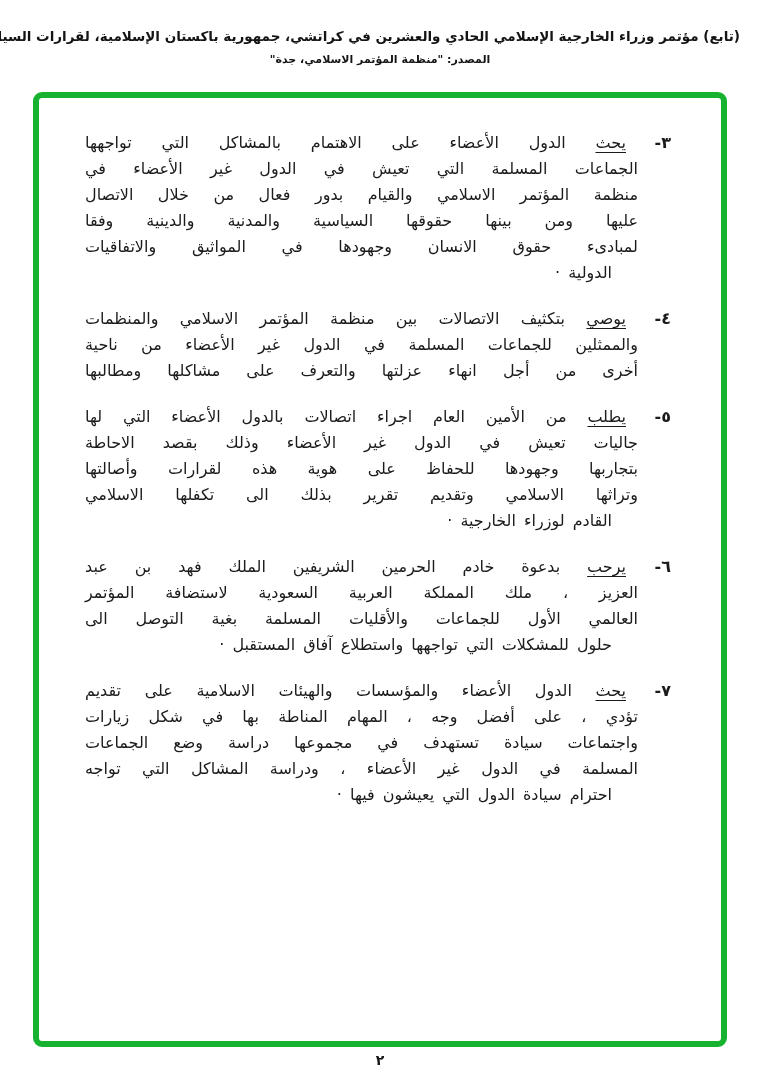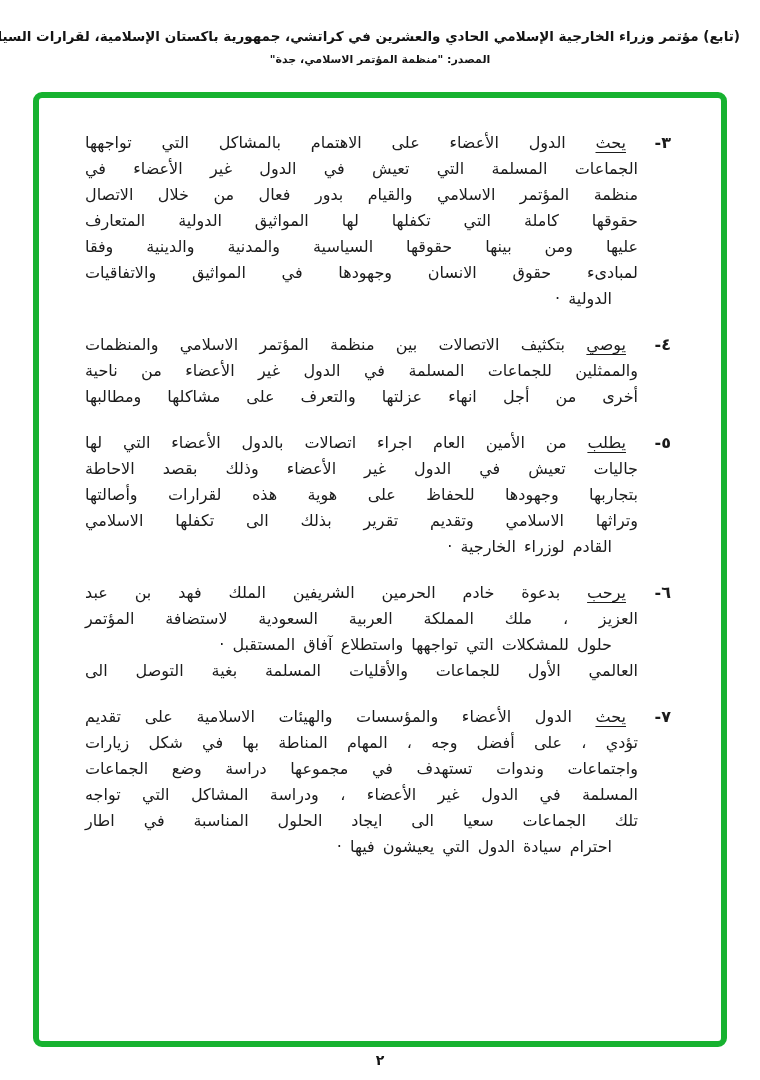--- a/index.html
+++ b/index.html
@@ -97,21 +97,20 @@
     <div class="header-line2">المصدر: "منظمة المؤتمر الاسلامي، جدة"</div>
   </div>
 
   <div class="frame" style="border-color: rgb(23, 178, 48);">
     <div id="paragraph-list">
         <div class="para">
           <div class="para-num">٣-</div>
           <div class="line first"><span class="lead">يحث</span> الدول الأعضاء على الاهتمام بالمشاكل التي تواجهها</div>
           <div class="line">الجماعات المسلمة التي تعيش في الدول غير الأعضاء في</div>
           <div class="line">منظمة المؤتمر الاسلامي والقيام بدور فعال من خلال الاتصال</div>
-          <div class="line">حقوقها كاملة التي تكفلها لها المواثيق الدولية المتعارف</div>
           <div class="line">عليها ومن بينها حقوقها السياسية والمدنية والدينية وفقا</div>
           <div class="line">لمبادىء حقوق الانسان وجهودها في المواثيق والاتفاقيات</div>
           <div class="line last">الدولية ·</div>
         </div>
         <div class="para">
           <div class="para-num">٤-</div>
           <div class="line first"><span class="lead">يوصي</span> بتكثيف الاتصالات بين منظمة المؤتمر الاسلامي والمنظمات</div>
           <div class="line">والممثلين للجماعات المسلمة في الدول غير الأعضاء من ناحية</div>
           <div class="line">أخرى من أجل انهاء عزلتها والتعرف على مشاكلها ومطالبها</div>
         </div>
@@ -120,30 +119,29 @@
           <div class="line first"><span class="lead">يطلب</span> من الأمين العام اجراء اتصالات بالدول الأعضاء التي لها</div>
           <div class="line">جاليات تعيش في الدول غير الأعضاء وذلك بقصد الاحاطة</div>
           <div class="line">بتجاربها وجهودها للحفاظ على هوية هذه لقرارات وأصالتها</div>
           <div class="line">وتراثها الاسلامي وتقديم تقرير بذلك الى تكفلها الاسلامي</div>
           <div class="line last">القادم لوزراء الخارجية ·</div>
         </div>
         <div class="para">
           <div class="para-num">٦-</div>
           <div class="line first"><span class="lead">يرحب</span> بدعوة خادم الحرمين الشريفين الملك فهد بن عبد</div>
           <div class="line">العزيز ، ملك المملكة العربية السعودية لاستضافة المؤتمر</div>
+          <div class="line">العالمي الأول للجماعات والأقليات المسلمة بغية التوصل الى</div>
           <div class="line last">حلول للمشكلات التي تواجهها واستطلاع آفاق المستقبل ·</div>
-          <div class="line">العالمي الأول للجماعات والأقليات المسلمة بغية التوصل الى</div>
         </div>
         <div class="para">
           <div class="para-num">٧-</div>
           <div class="line first"><span class="lead">يحث</span> الدول الأعضاء والمؤسسات والهيئات الاسلامية على تقديم</div>
           <div class="line">تؤدي ، على أفضل وجه ، المهام المناطة بها في شكل زيارات</div>
-          <div class="line">واجتماعات وندوات تستهدف في مجموعها دراسة وضع الجماعات</div>
+          <div class="line">واجتماعات سيادة تستهدف في مجموعها دراسة وضع الجماعات</div>
           <div class="line">المسلمة في الدول غير الأعضاء ، ودراسة المشاكل التي تواجه</div>
-          <div class="line">تلك الجماعات سعيا الى ايجاد الحلول المناسبة في اطار</div>
           <div class="line last">احترام سيادة الدول التي يعيشون فيها ·</div>
         </div>
       </div>
   </div>
 
   <div class="pagenum">٢</div>
 
 </div>
 
 </body></html>

